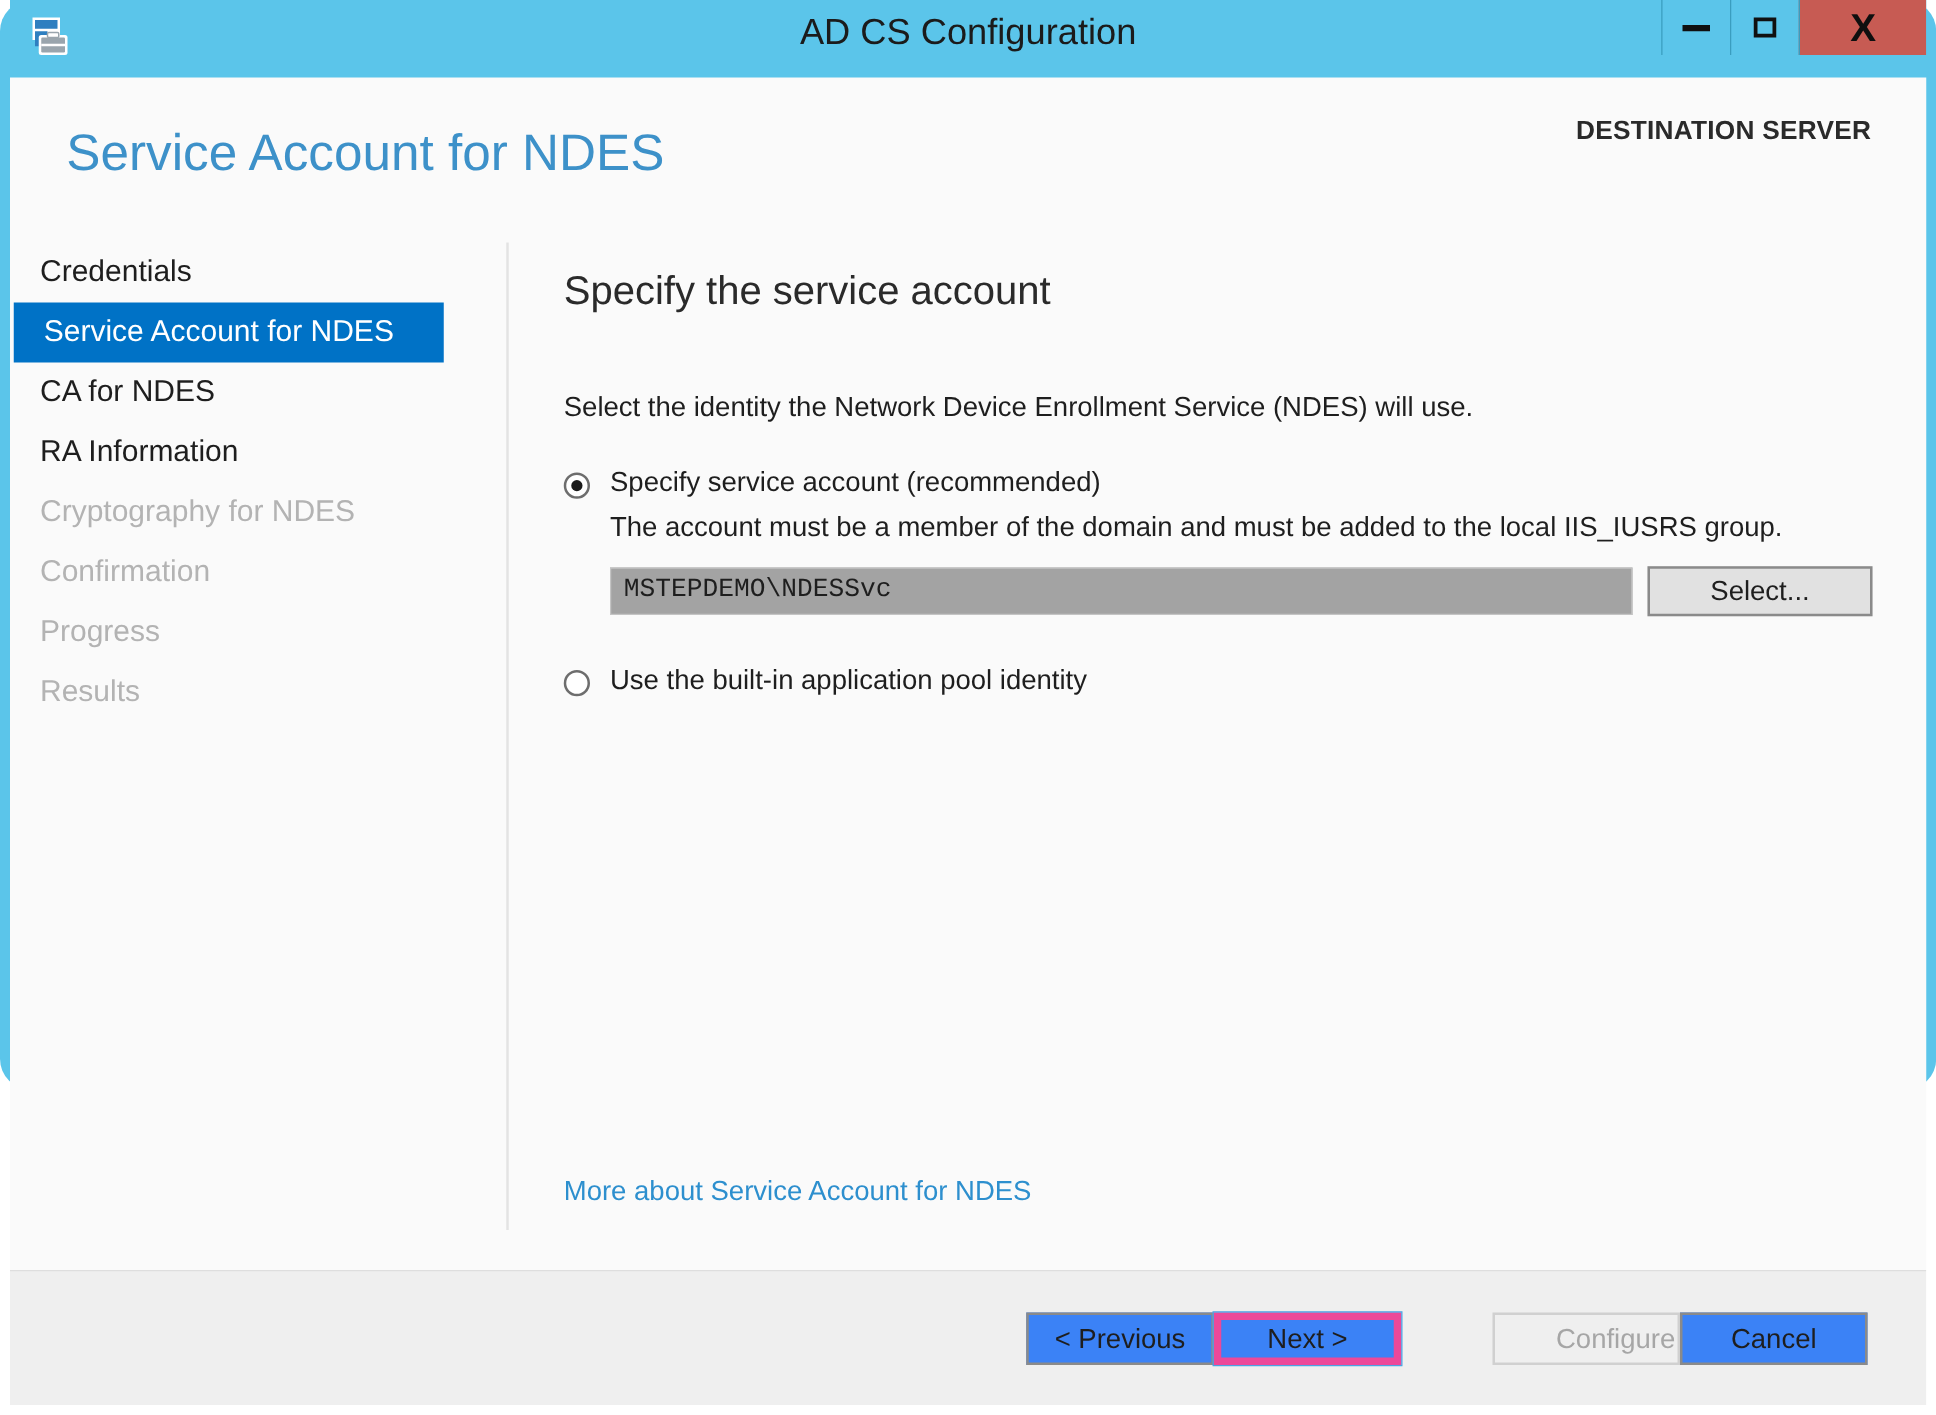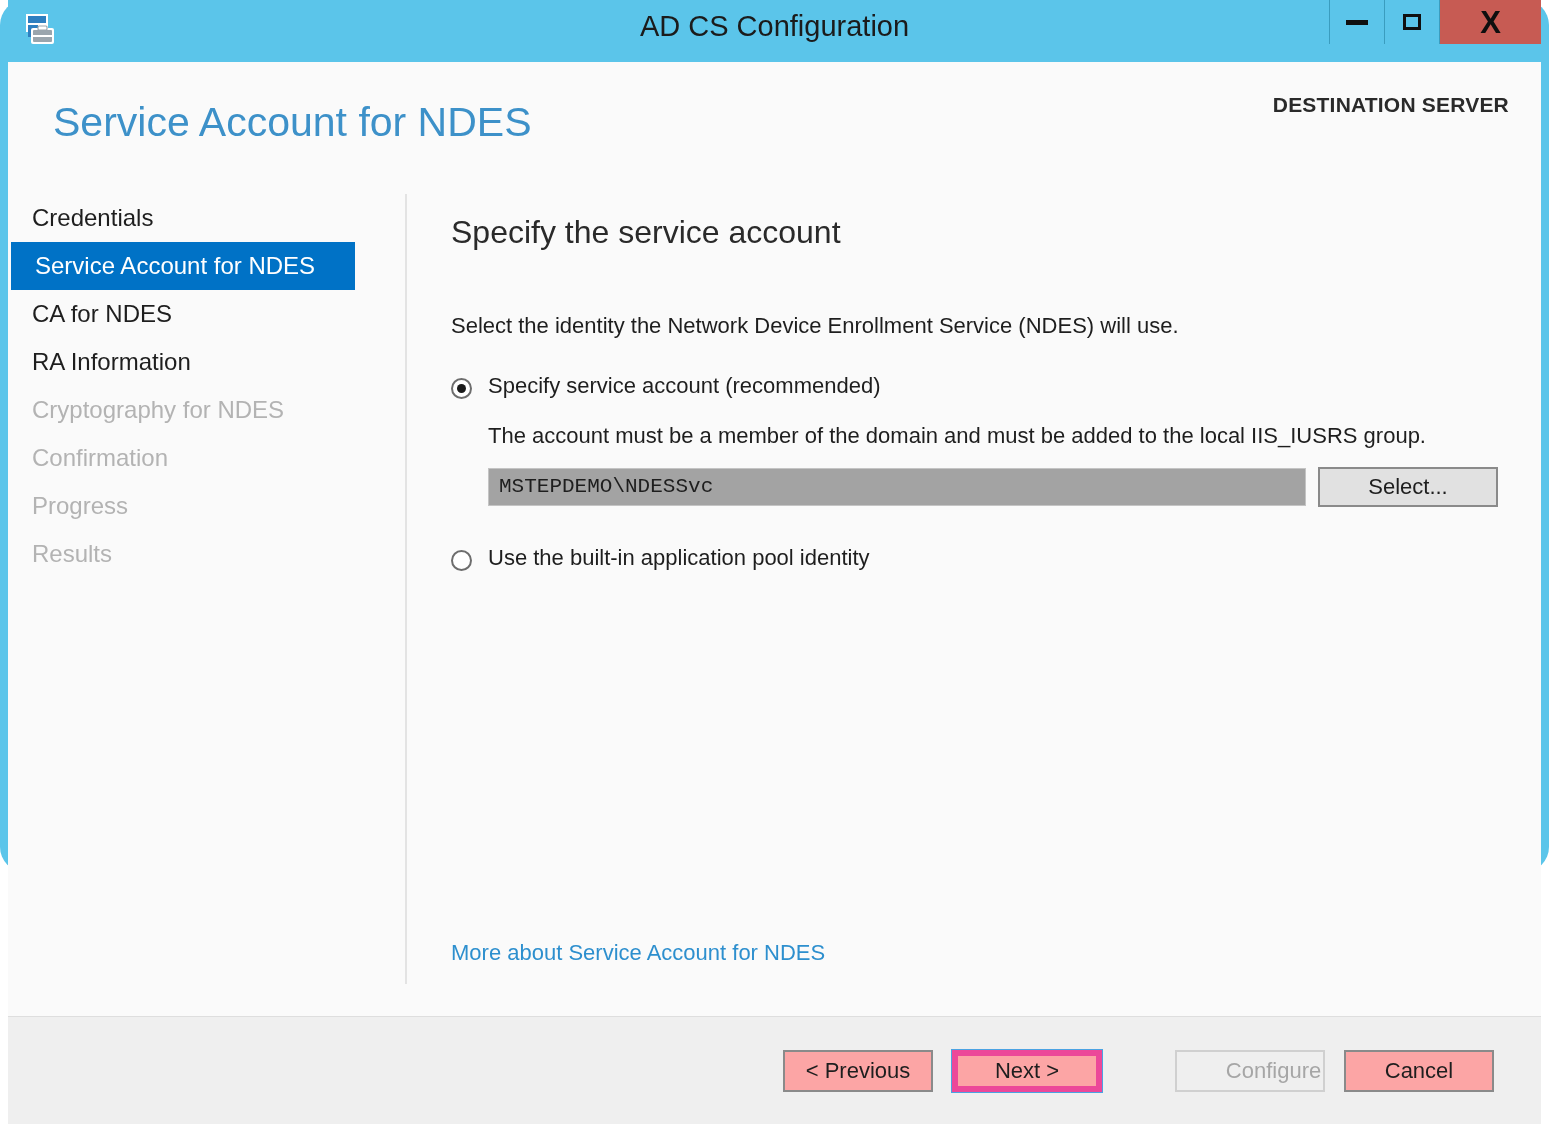--- a/index.html
+++ b/index.html
@@ -115,21 +115,21 @@
     position: absolute;
     left: 45px;
     top: 37px;
     font-size: 41px;
     color: #3d91c9;
     font-weight: normal;
     white-space: nowrap;
   }
   .dest-block {
     position: absolute;
-    right: 32px;
+    right: 44px;
     top: 27px;
     text-align: right;
     line-height: 1.52;
   }
   .dest-label {
     font-size: 21px;
     font-weight: bold;
     color: #2a2a2a;
     letter-spacing: 0.2px;
   }
@@ -229,21 +229,21 @@
   }
   .radio-label {
     font-size: 22px;
     color: #1e1e1e;
     white-space: nowrap;
   }
   .radio-hint {
     font-size: 22px;
     color: #1e1e1e;
     margin-left: 37px;
-    margin-top: 24px;
+    margin-top: 10px;
     white-space: nowrap;
   }
 
   .field-row {
     display: flex;
     align-items: center;
     margin-left: 37px;
     margin-top: 18px;
   }
   .text-input {
@@ -298,29 +298,28 @@
     border-top: 1px solid #dedede;
     display: flex;
     align-items: center;
     justify-content: flex-end;
     padding-right: 47px;
     box-sizing: border-box;
   }
   .btn {
     height: 42px;
     min-width: 150px;
-    background: #fca5a5;
+    background: #3b82f6;
     border: 2px solid #8a8a8a;
     font-size: 22px;
     color: #1e1e1e;
     display: flex;
     align-items: center;
     justify-content: center;
     box-sizing: border-box;
-    margin-left: 19px;
     font-family: "Liberation Sans", sans-serif;
   }
   .btn.focused {
     border: 6px solid #ec4899;
     outline: 1px solid #4ba3e3;
   }
   .btn.disabled {
     color: #a6a6a6;
     border: 2px solid #d0d0d0;
     background: #efefef;

